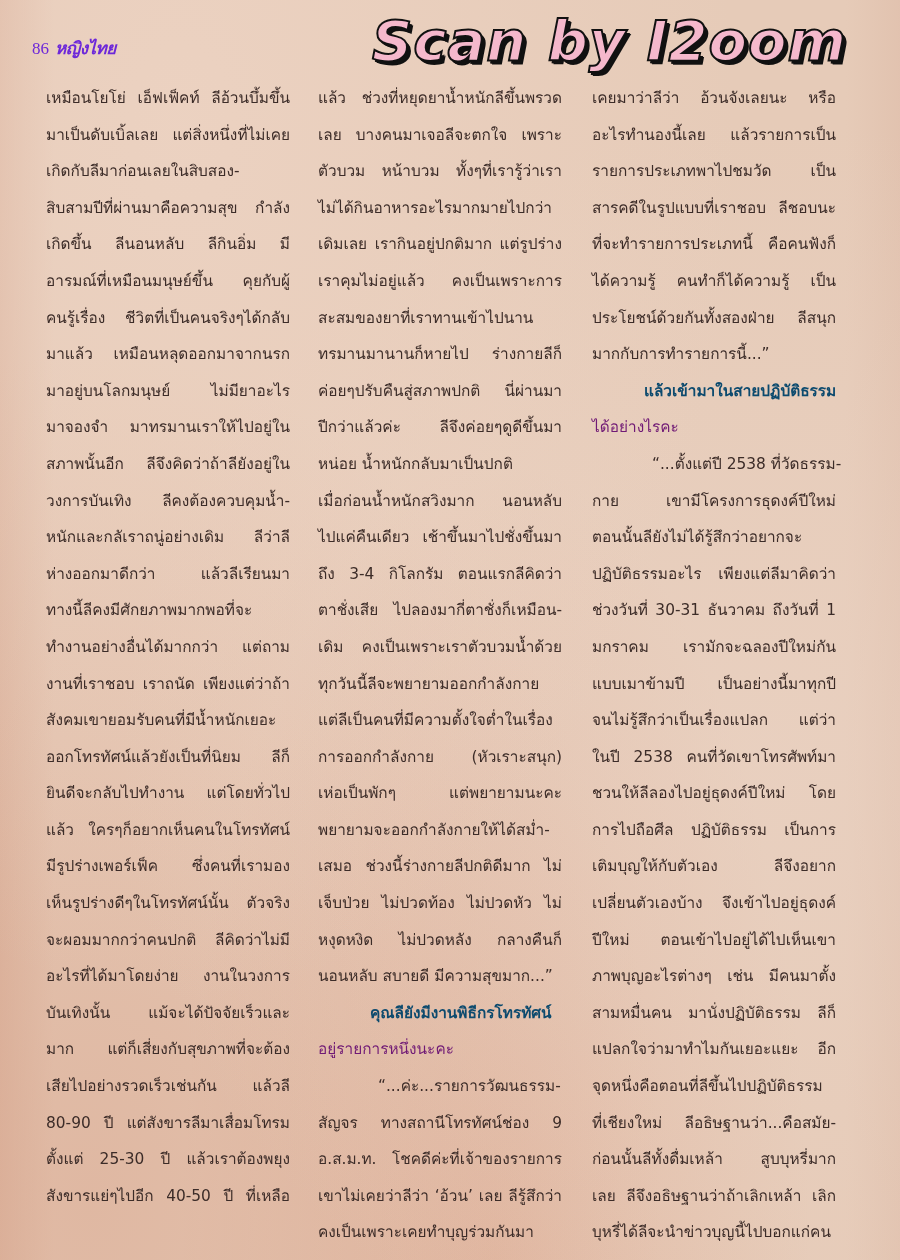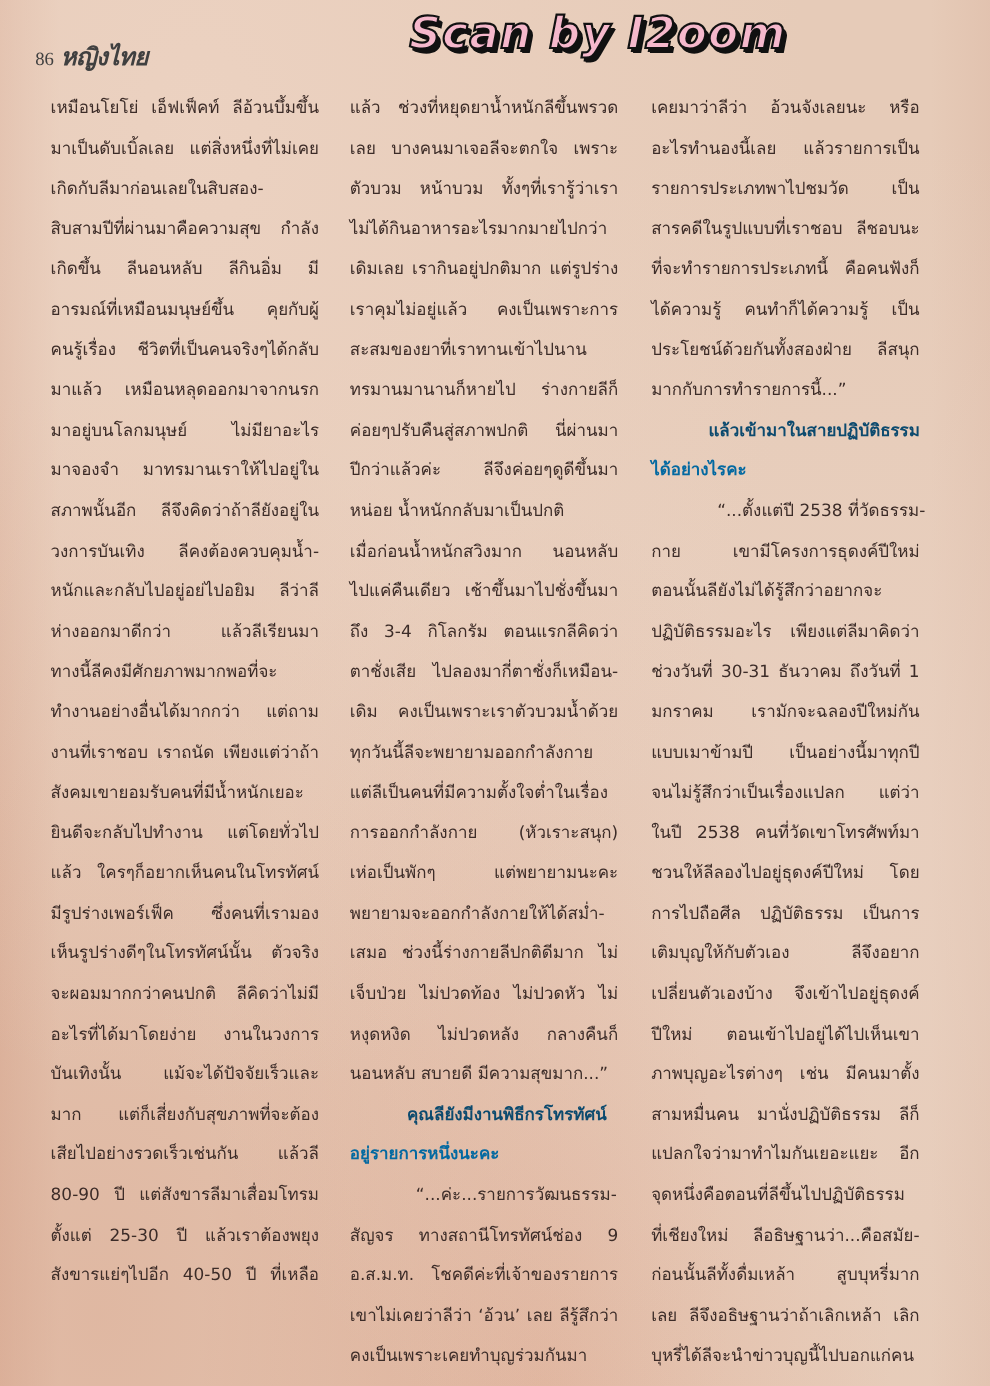--- a/index.html
+++ b/index.html
@@ -25,39 +25,39 @@
       position: absolute;
       inset: 0;
     }
     .header {
       position: absolute;
       left: 32px;
       top: 34px;
       display: flex;
       align-items: baseline;
       gap: 6px;
-      color: #404040;
+      color: #6d28d9;
     }
     .page-number {
       font-family: "Liberation Serif", serif;
       font-size: 17px;
     }
     .magazine-name {
       font-family: "Liberation Serif", serif;
-      font-size: 22px;
+      font-size: 17px;
       font-weight: bold;
       font-style: italic;
       letter-spacing: -0.5px;
     }
     .watermark {
       position: absolute;
       left: 372px;
       top: 8px;
       font-family: "DejaVu Sans", sans-serif;
-      font-size: 40px;
+      font-size: 56px;
       font-weight: bold;
       font-style: italic;
       color: #f5b8cc;
       letter-spacing: 1px;
       -webkit-text-stroke: 2px #111;
       text-shadow: 3px 3px 0 #111, 4px 4px 0 #111, 2px 3px 0 #111;
     }
     .columns {
       position: absolute;
       top: 80px;
@@ -82,22 +82,22 @@
       color: #3c2c28;
       font-family: "DejaVu Sans", sans-serif;
     }
     .line.last {
       text-align-last: left;
     }
     .line.indent {
       padding-left: 60px;
     }
     .line.bold {
-      font-weight: bold;
-      color: #0369a1;
+      font-weight: normal;
+      color: #701a75;
     }
     .line.bold-indent {
       font-weight: bold;
       padding-left: 52px;
       color: #0c4a6e;
     }
   </style>
 </head>
 <body>
 
@@ -118,26 +118,27 @@
       <div class="line">เกิดกับลีมาก่อนเลยในสิบสอง-</div>
       <div class="line">สิบสามปีที่ผ่านมาคือความสุข กำลัง</div>
       <div class="line">เกิดขึ้น ลีนอนหลับ ลีกินอิ่ม มี</div>
       <div class="line">อารมณ์ที่เหมือนมนุษย์ขึ้น คุยกับผู้</div>
       <div class="line">คนรู้เรื่อง ชีวิตที่เป็นคนจริงๆได้กลับ</div>
       <div class="line">มาแล้ว เหมือนหลุดออกมาจากนรก</div>
       <div class="line">มาอยู่บนโลกมนุษย์ ไม่มียาอะไร</div>
       <div class="line">มาจองจำ มาทรมานเราให้ไปอยู่ใน</div>
       <div class="line">สภาพนั้นอีก ลีจึงคิดว่าถ้าลียังอยู่ใน</div>
       <div class="line">วงการบันเทิง ลีคงต้องควบคุมน้ำ-</div>
-      <div class="line">หนักและกลับไปอยู่อย่ไปอยิม ลีว่าลี</div>
+      <div class="line">หนักและกลัเราถนู่อย่างเดิม ลีว่าลี</div>
       <div class="line">ห่างออกมาดีกว่า แล้วลีเรียนมา</div>
       <div class="line">ทางนี้ลีคงมีศักยภาพมากพอที่จะ</div>
       <div class="line">ทำงานอย่างอื่นได้มากกว่า แต่ถาม</div>
       <div class="line">งานที่เราชอบ เราถนัด เพียงแต่ว่าถ้า</div>
       <div class="line">สังคมเขายอมรับคนที่มีน้ำหนักเยอะ</div>
+      <div class="line">ออกโทรทัศน์แล้วยังเป็นที่นิยม ลีก็</div>
       <div class="line">ยินดีจะกลับไปทำงาน แต่โดยทั่วไป</div>
       <div class="line">แล้ว ใครๆก็อยากเห็นคนในโทรทัศน์</div>
       <div class="line">มีรูปร่างเพอร์เฟ็ค ซึ่งคนที่เรามอง</div>
       <div class="line">เห็นรูปร่างดีๆในโทรทัศน์นั้น ตัวจริง</div>
       <div class="line">จะผอมมากกว่าคนปกติ ลีคิดว่าไม่มี</div>
       <div class="line">อะไรที่ได้มาโดยง่าย งานในวงการ</div>
       <div class="line">บันเทิงนั้น แม้จะได้ปัจจัยเร็วและ</div>
       <div class="line">มาก แต่ก็เสี่ยงกับสุขภาพที่จะต้อง</div>
       <div class="line">เสียไปอย่างรวดเร็วเช่นกัน แล้วลี</div>
       <div class="line">80-90 ปี แต่สังขารลีมาเสื่อมโทรม</div>

